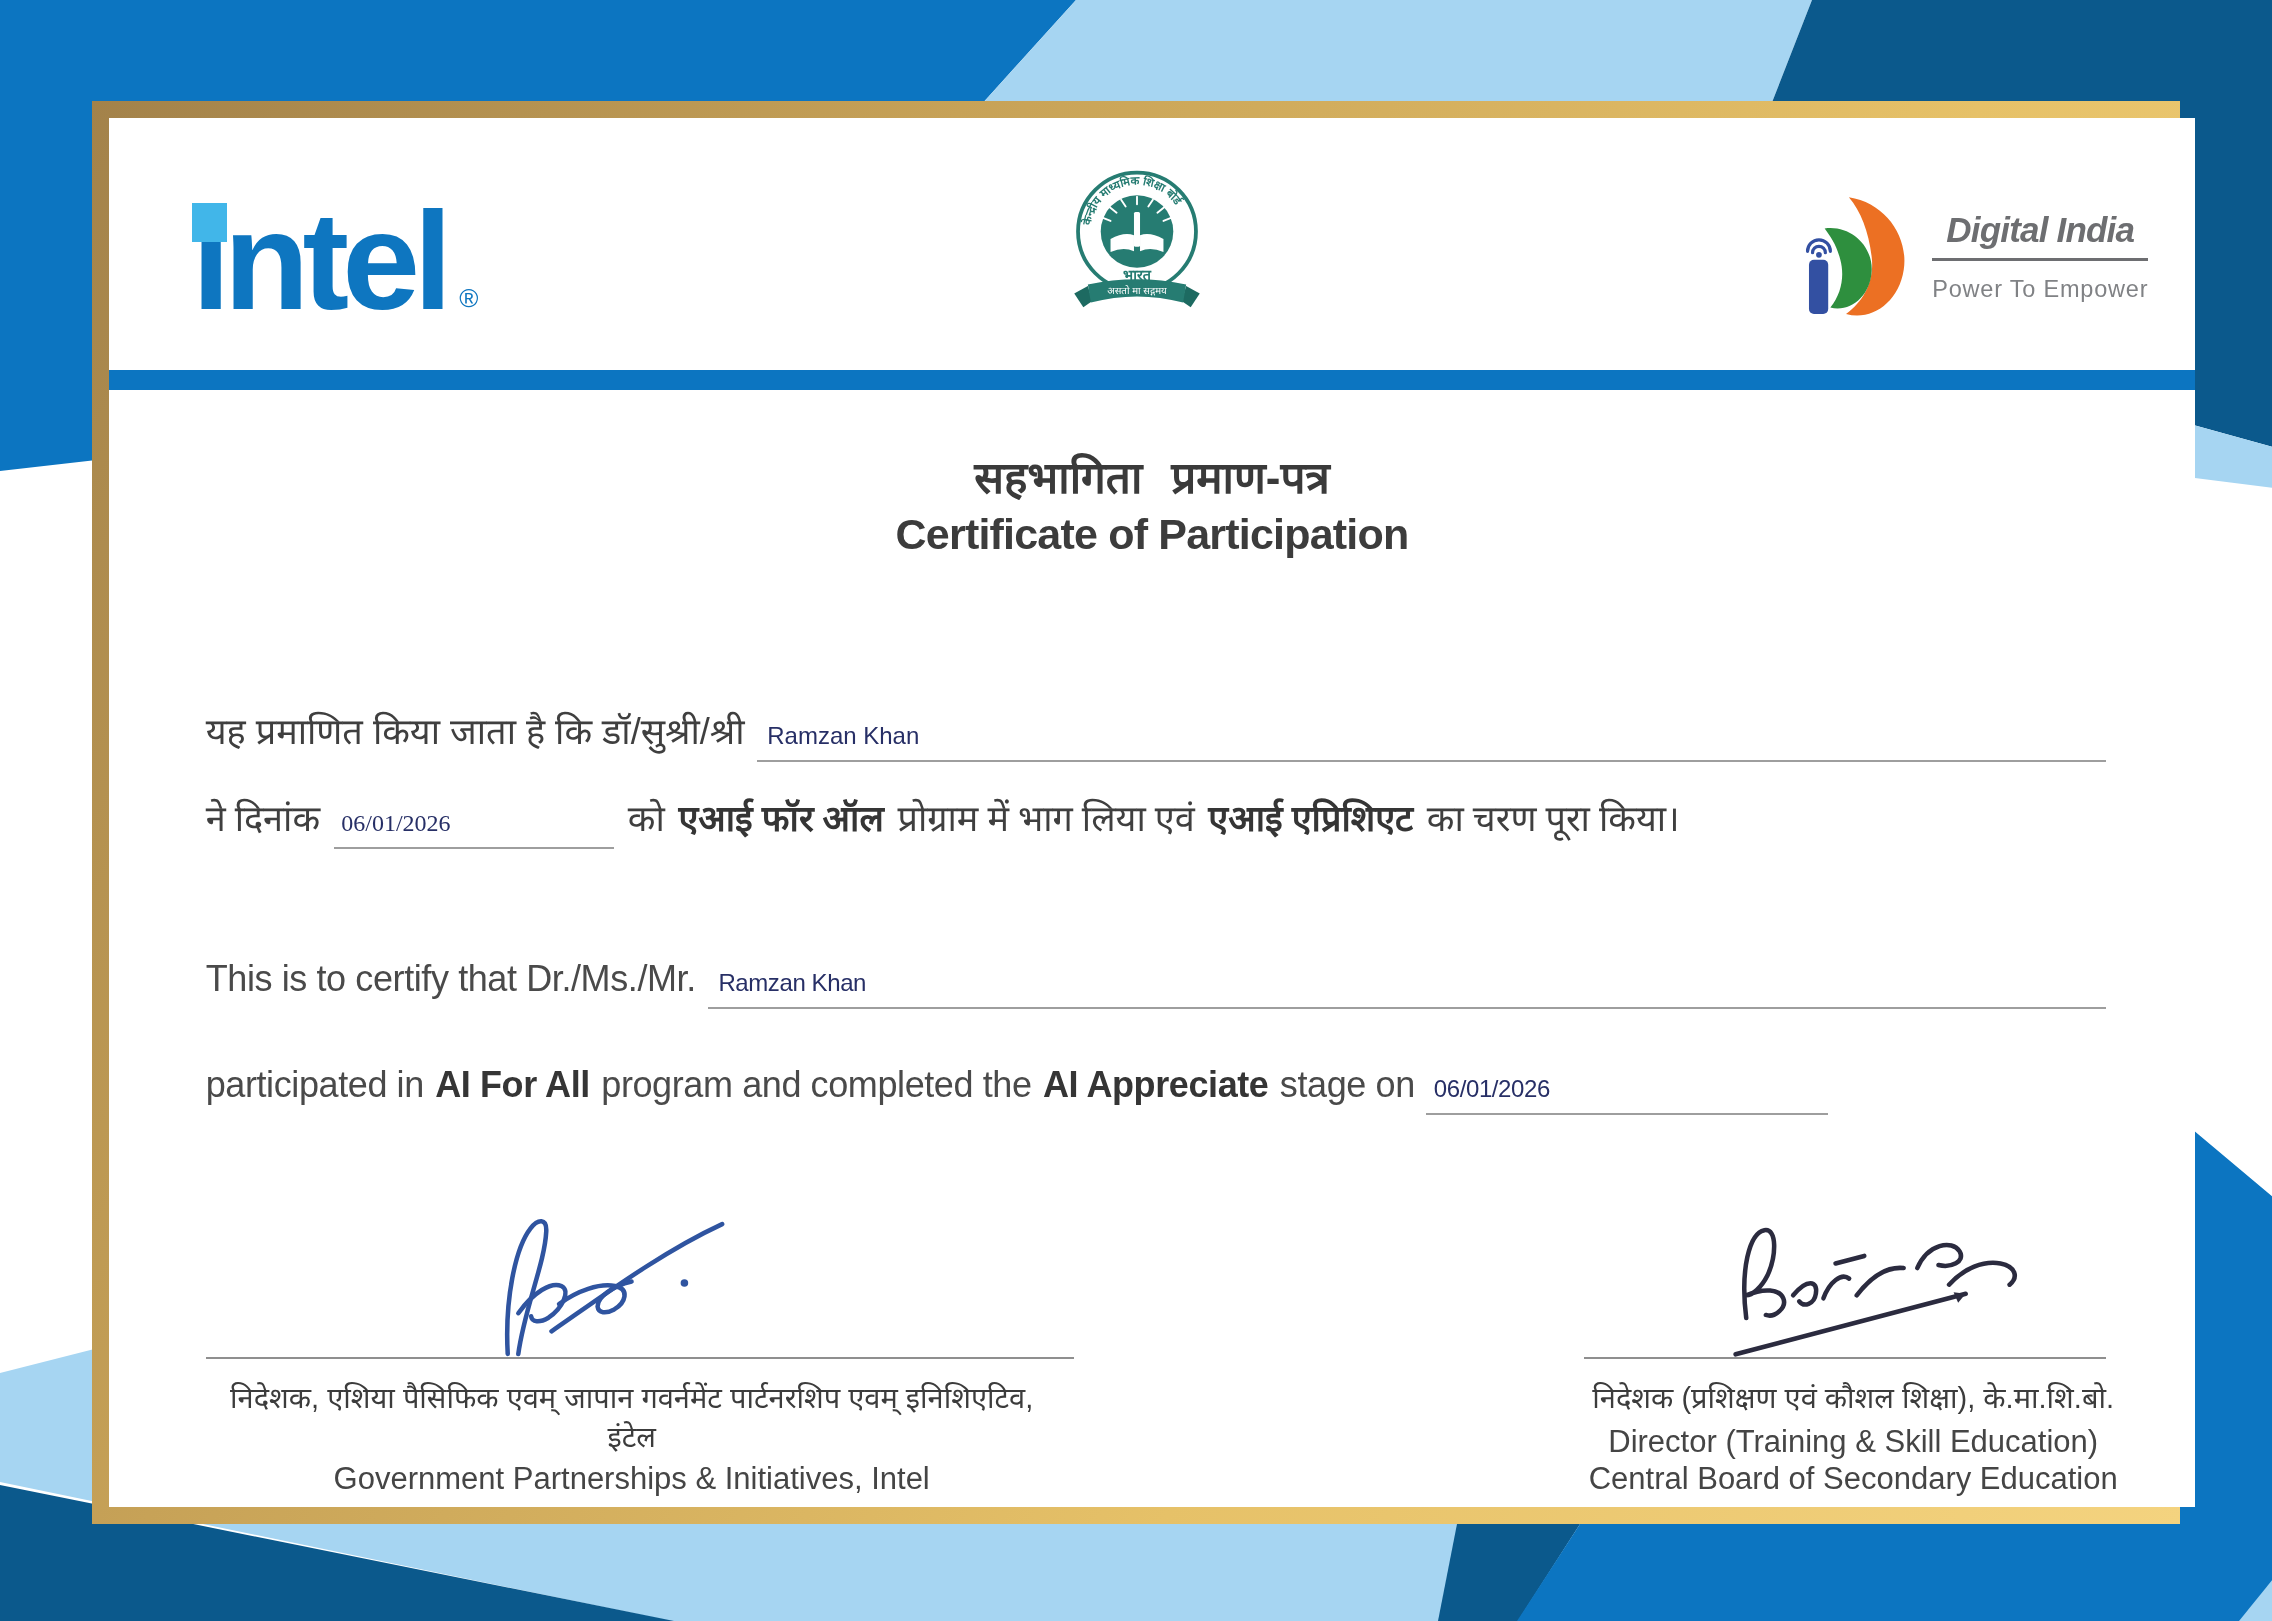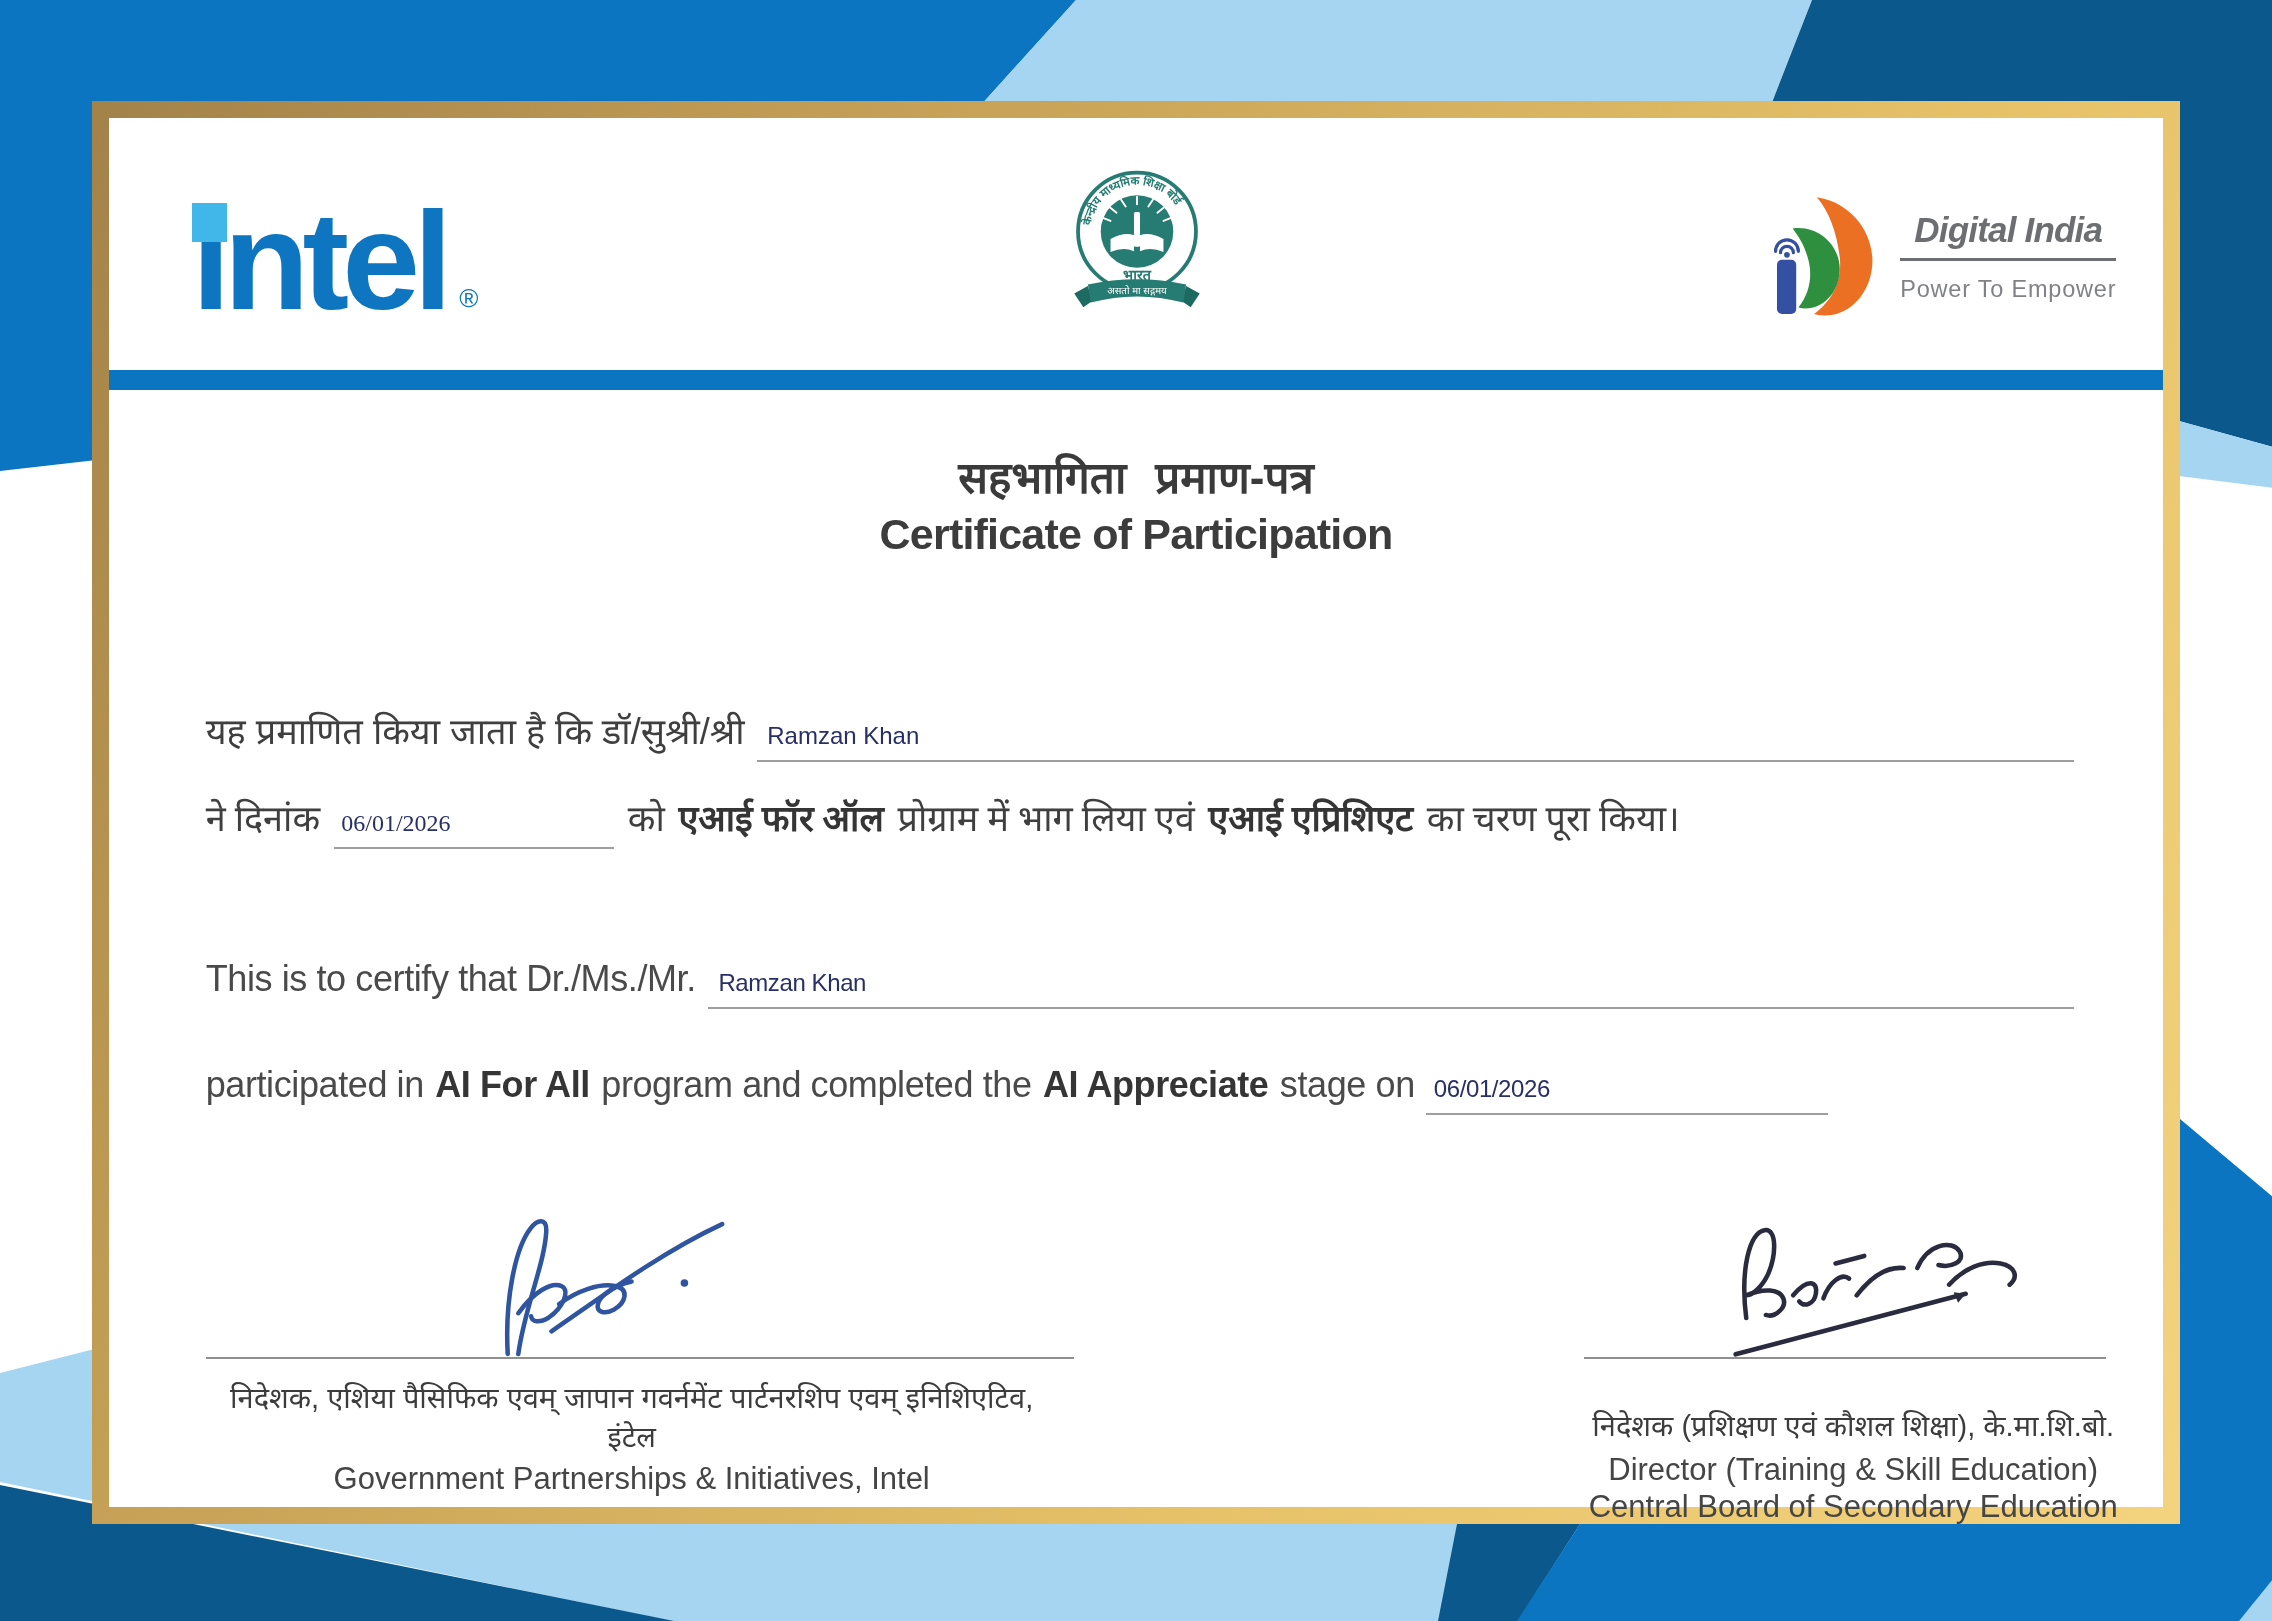--- a/index.html
+++ b/index.html
@@ -19,21 +19,21 @@
   #bg-bottomleft-lightblue{clip-path:polygon(0px 1373px,114px 1344px,1580px 1524px,1515px 1621px,671px 1621px,0px 1482px);}
   #bg-bottomleft-navy{clip-path:polygon(0px 1485px,674px 1621px,0px 1621px);}
   #bg-bottom-navy-wedge{clip-path:polygon(1457px 1524px,1580px 1524px,1518px 1621px,1438px 1621px);}
   #bg-bottomright-blue{clip-path:polygon(2136px 1082px,2273px 1197px,2273px 1621px,1517px 1621px,1580px 1524px,2180px 1524px,2180px 1121px);}
   #bg-bottomright-lightblue{clip-path:polygon(2239px 1621px,2273px 1579px,2273px 1621px);}
 
   #cert-frame{
     position:absolute;left:92px;top:101px;width:2088px;height:1423px;box-sizing:border-box;
     padding:16.7px;background:linear-gradient(120deg,#a3824a 0%,#c7a257 30%,#e6c168 65%,#f4d37f 100%);
   }
-  #cert-inner{position:relative;width:100%;height:100%;background:#ffffff;}
+  #cert-inner{position:relative;width:100%;height:100%;background:#ffffff;padding-left:32px;}
 
   
   #intel-logo{position:absolute;left:83px;top:73px;width:fit-content;}
   .intel-text{display:block;font-size:140px;line-height:140px;font-weight:600;letter-spacing:-6.8px;color:#0e76c0;}
   .intel-dot{position:absolute;left:0px;top:12px;width:35px;height:39px;background:#41b6e9;}
   .intel-reg{position:absolute;right:-33px;bottom:16.7px;font-size:26px;color:#0e76c0;letter-spacing:0;}
 
   #cbse-logo{position:absolute;left:956px;top:47px;}
 
   #di-logo{position:absolute;right:47px;top:74px;display:flex;align-items:center;gap:19.7px;}
@@ -65,21 +65,21 @@
   #english-date-rule{width:394px;}
 
   
   .sig-block{position:absolute;top:1091px;height:298px;}
   #sig-left{left:97px;width:868px;}
   #sig-right{left:1439px;width:576px;}
   .sig-rule{position:absolute;top:148px;border-top:2.3px solid #8f8f8f;}
   #sig-left .sig-rule{left:0;right:0;}
   #sig-right .sig-rule{left:36px;right:18px;}
   .sig-caption{position:absolute;left:0;right:16px;text-align:center;}
-  #sig-right .sig-caption{left:35px;right:0;margin-top:28px;}
+  #sig-right .sig-caption{left:35px;right:0;}
   .cap-hi{top:168px;font-size:29px;color:#3c3c3c;}
   .cap-en1{top:215px;font-size:31px;color:#454545;}
   .cap-en2{top:252px;font-size:31px;color:#454545;}
   .sig-img{position:absolute;}
   #sig-left .sig-img{left:280px;top:0;}
   #sig-right .sig-img{left:174px;top:12px;}
 </style>
 </head>
 <body>
 

